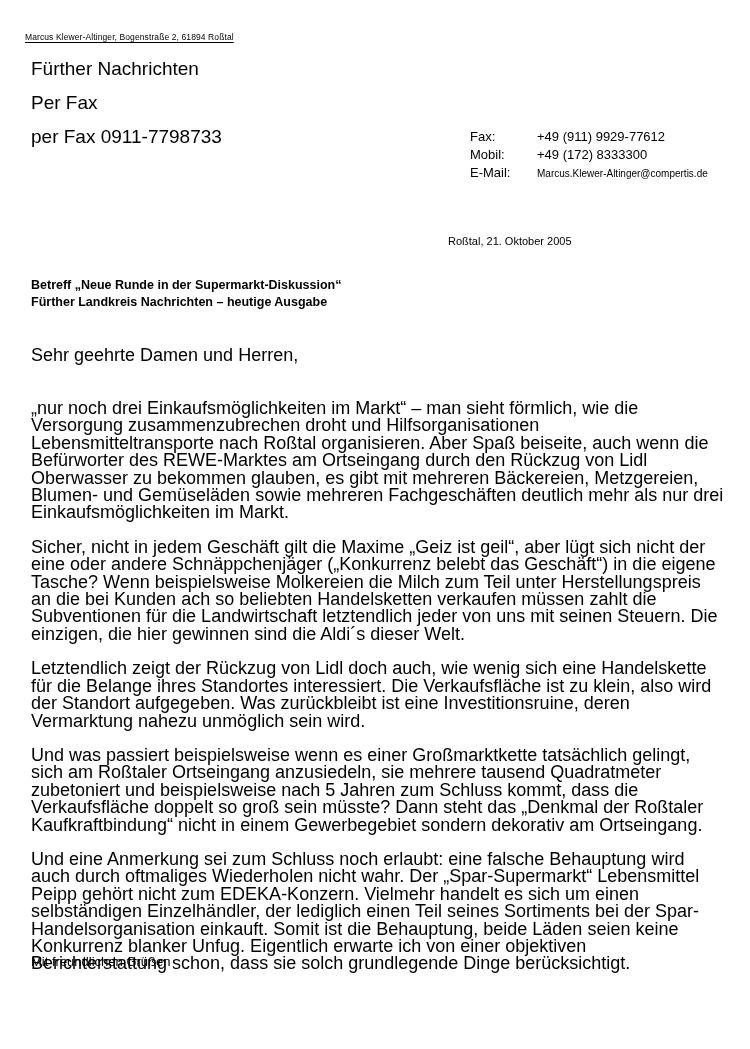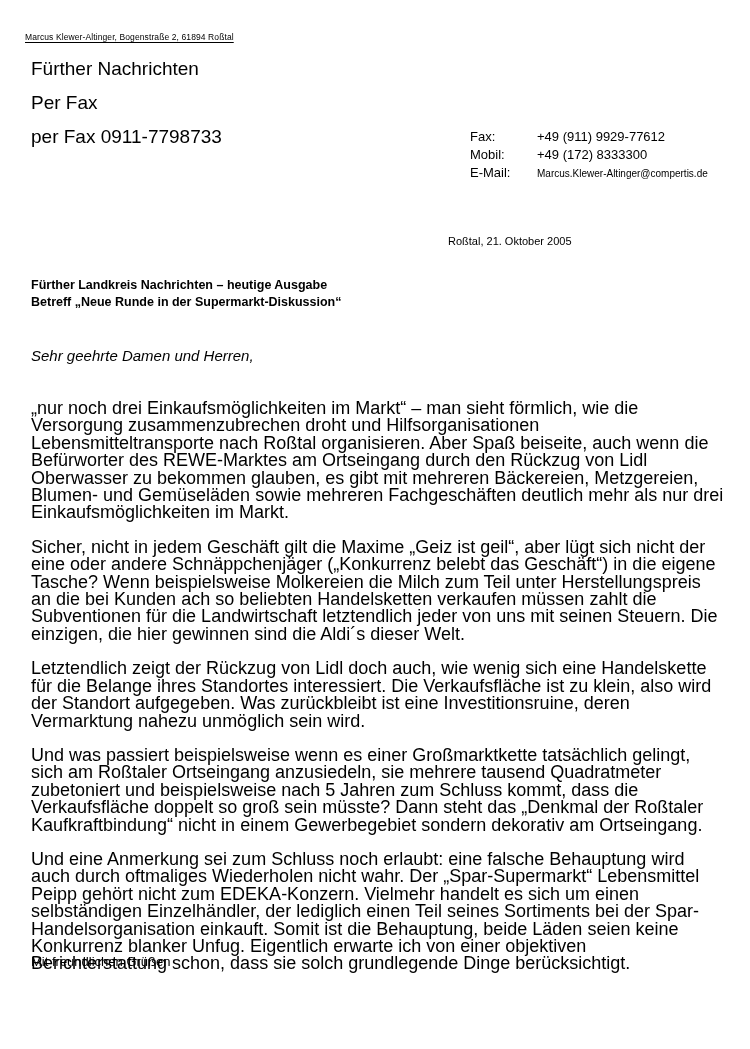--- a/index.html
+++ b/index.html
@@ -91,23 +91,22 @@
     font-size: 12.5px;
     line-height: 16.5px;
     font-weight: bold;
   }
 
   
   .salutation {
     position: absolute;
     left: 31px;
     top: 347px;
-    font-size: 15px;
+    font-size: 18px;
     line-height: 17px;
-    font-style: italic;
   }
 
   
   .body {
     position: absolute;
     left: 31px;
     top: 400px;
     width: 694px;
     font-size: 18px;
     line-height: 17.4px;
@@ -154,22 +153,22 @@
           <td class="label">E-Mail:</td>
           <td class="value email">Marcus.Klewer-Altinger@compertis.de</td>
         </tr>
       </tbody>
     </table>
   </div>
 
   <div class="date">Roßtal, 21. Oktober 2005</div>
 
   <div class="subject">
+    <div>Betreff „Neue Runde in der Supermarkt-Diskussion“</div>
     <div>Fürther Landkreis Nachrichten – heutige Ausgabe</div>
-    <div>Betreff „Neue Runde in der Supermarkt-Diskussion“</div>
   </div>
 
   <div class="salutation">Sehr geehrte Damen und Herren,</div>
 
   <div class="body">
     <p>„nur noch drei Einkaufsmöglichkeiten im Markt“ – man sieht förmlich, wie die Versorgung zusammenzubrechen droht und Hilfsorganisationen Lebensmitteltransporte nach Roßtal organisieren. Aber Spaß beiseite, auch wenn die Befürworter des REWE-Marktes am Ortseingang durch den Rückzug von Lidl Oberwasser zu bekommen glauben, es gibt mit mehreren Bäckereien, Metzgereien, Blumen- und Gemüseläden sowie mehreren Fachgeschäften deutlich mehr als nur drei Einkaufsmöglichkeiten im Markt.</p>
     <p>Sicher, nicht in jedem Geschäft gilt die Maxime „Geiz ist geil“, aber lügt sich nicht der eine oder andere Schnäppchenjäger („Konkurrenz belebt das Geschäft“) in die eigene Tasche?  Wenn beispielsweise Molkereien die Milch zum Teil unter Herstellungspreis an die bei Kunden ach so beliebten Handelsketten verkaufen müssen zahlt die Subventionen für die Landwirtschaft letztendlich jeder von uns mit seinen Steuern. Die einzigen, die hier gewinnen sind die Aldi´s dieser Welt.</p>
     <p>Letztendlich zeigt der Rückzug von Lidl doch auch, wie wenig sich eine Handelskette für die Belange ihres Standortes interessiert. Die Verkaufsfläche ist zu klein, also wird der Standort aufgegeben. Was zurückbleibt ist eine Investitionsruine, deren Vermarktung nahezu unmöglich sein wird.</p>
     <p>Und was passiert beispielsweise wenn es einer Großmarktkette tatsächlich gelingt, sich am Roßtaler Ortseingang anzusiedeln, sie mehrere tausend Quadratmeter zubetoniert und beispielsweise nach 5 Jahren zum Schluss kommt, dass die Verkaufsfläche doppelt so groß sein müsste? Dann steht das „Denkmal der Roßtaler Kaufkraftbindung“ nicht in einem Gewerbegebiet sondern dekorativ am Ortseingang.</p>
     <p>Und eine Anmerkung sei zum Schluss noch erlaubt: eine falsche Behauptung wird auch durch oftmaliges Wiederholen nicht wahr. Der „Spar-Supermarkt“ Lebensmittel Peipp gehört nicht zum EDEKA-Konzern. Vielmehr handelt es sich um einen selbständigen Einzelhändler, der lediglich einen Teil seines Sortiments bei der Spar-Handelsorganisation einkauft. Somit ist die Behauptung, beide Läden seien keine Konkurrenz blanker Unfug. Eigentlich erwarte ich von einer objektiven Berichterstattung schon, dass sie solch grundlegende Dinge berücksichtigt.</p>

